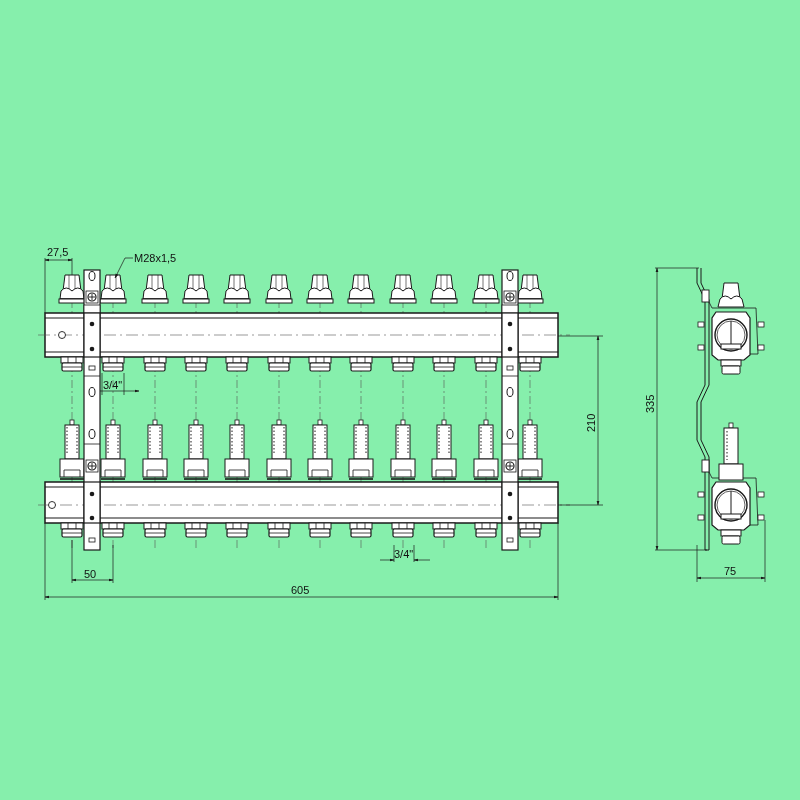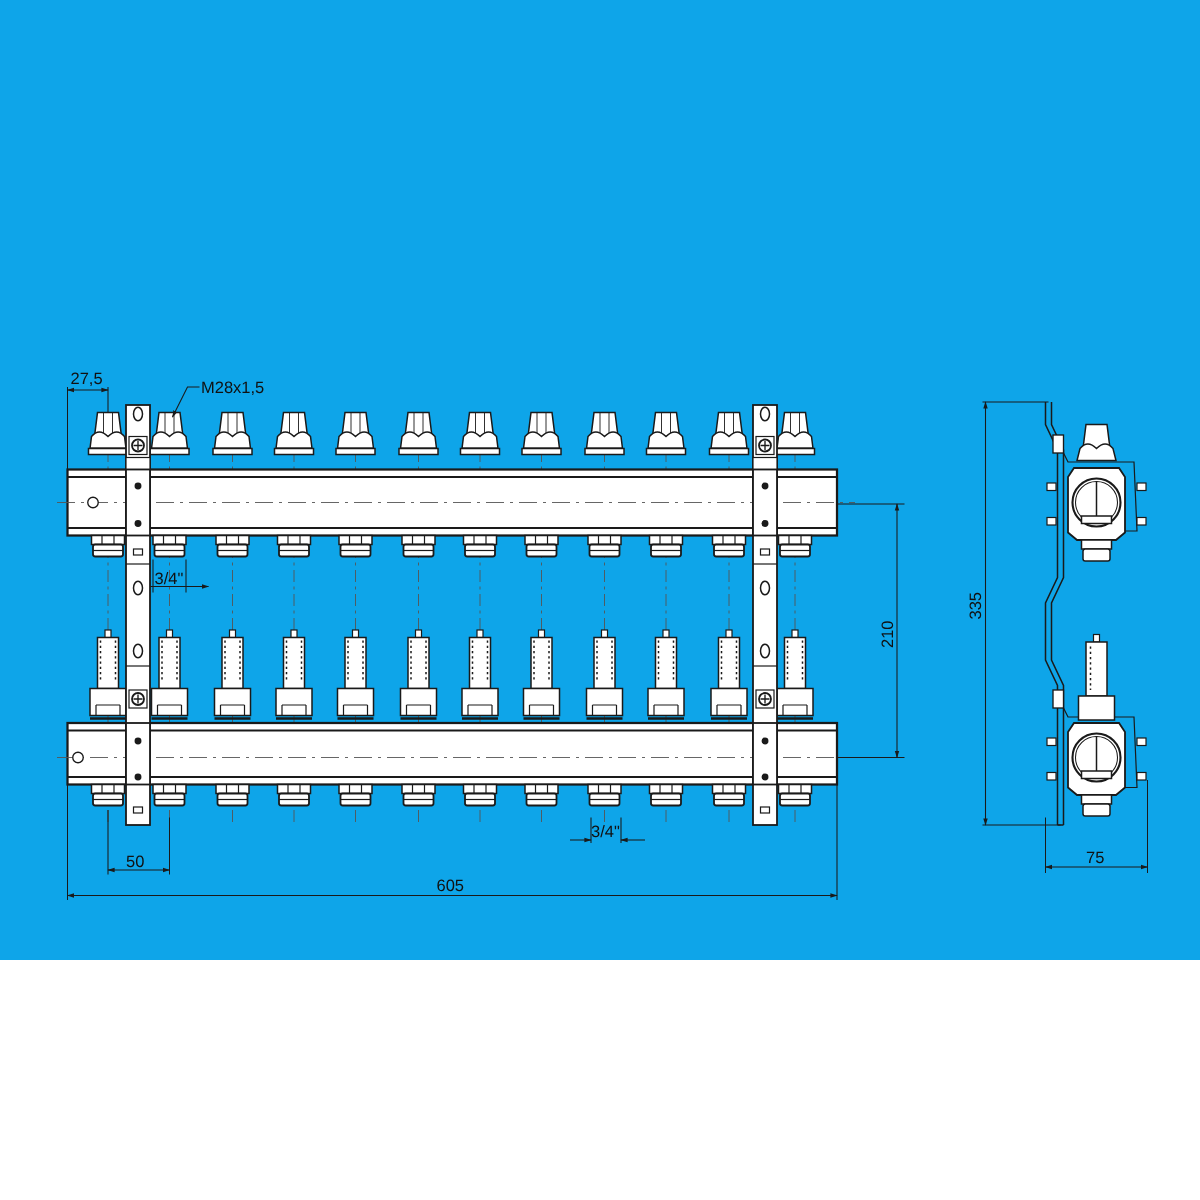--- a/index.html
+++ b/index.html
@@ -1,16 +1,16 @@
 <!DOCTYPE html>
 <html><head>
 <meta charset="utf-8">
 <style>
   html, body { margin: 0; padding: 0; background: #ffffff; }
-  #canvas { position: relative; width: 800px; height: 640px; background: #0ea5e9; overflow: hidden; }
+  #canvas { position: relative; width: 800px; height: 800px; background: #86efac; overflow: hidden; }
   svg { position: absolute; left: 0; top: 0; }
   .dimtext { font-family: "Liberation Sans", sans-serif; font-size: 11px; fill: #111; }
 </style>
 </head>
 <body>
 
 <div id="canvas">
 <svg width="800" height="800" viewBox="0 0 800 800" xmlns="http://www.w3.org/2000/svg">
   <defs>
     <marker id="arr" viewBox="0 0 10 10" refX="9" refY="5" markerWidth="7" markerHeight="7" orient="auto-start-reverse">

